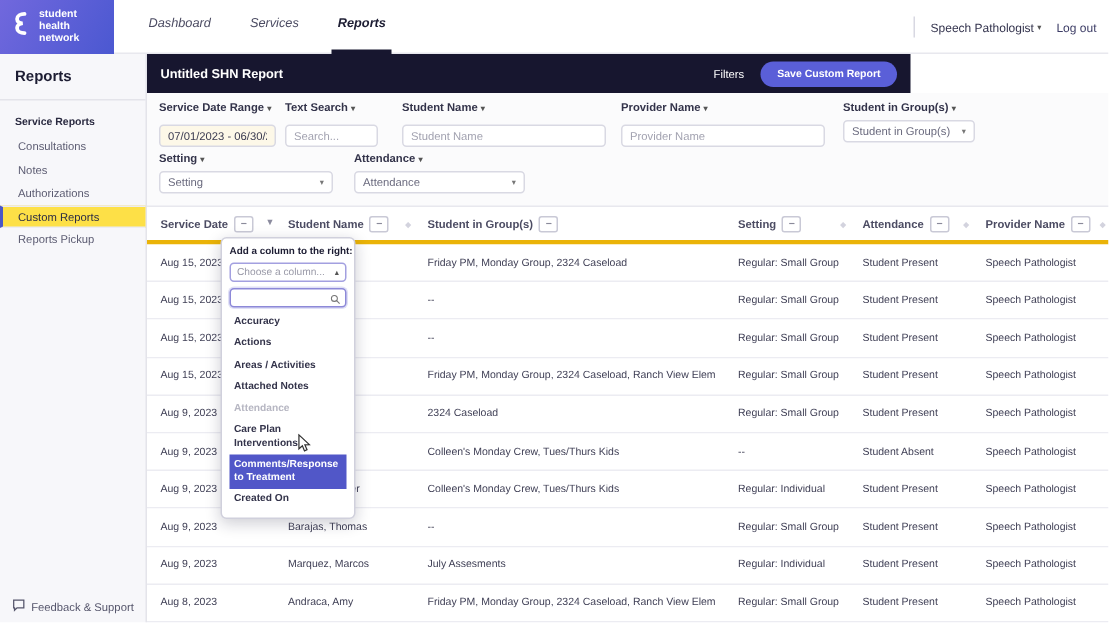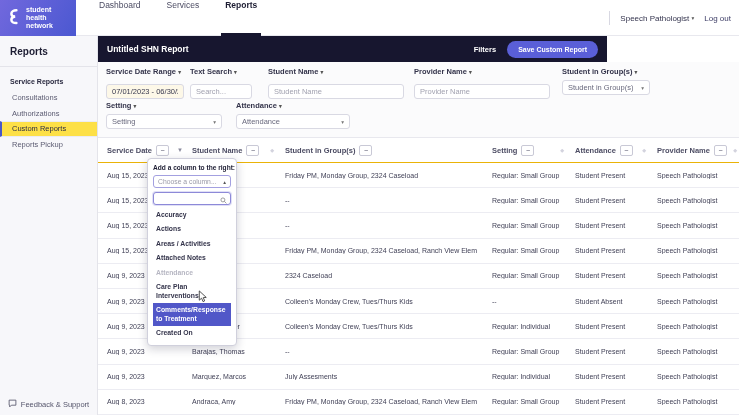--- a/index.html
+++ b/index.html
@@ -6,57 +6,57 @@
   html,body { width:739px; height:415px; overflow:hidden; }
   body { position:relative; font-family:"Liberation Sans", sans-serif; background:#fff; }
 
   
   .topbar { position:absolute; left:0; top:0; width:739px; height:36px; background:#fff; border-bottom:1px solid #e8e8ee; z-index:5; }
   .logo { position:absolute; left:0; top:0; width:76px; height:36px;
           background:linear-gradient(120deg,#7168dd 0%,#4b58d1 100%);
           display:flex; align-items:center; gap:4px; padding-left:7px; }
   .logo-text { color:#fff; font-size:7px; line-height:1.15; font-weight:700; }
   .main-nav { position:absolute; left:86px; top:0; height:36px; display:flex; align-items:stretch; }
-  .nav-item { padding:0 13px; font-size:8.5px; color:#4c4c63; display:flex; align-items:flex-start; position:relative; cursor:pointer; }
+  .nav-item { padding:16px 13px; font-size:8.5px; color:#4c4c63; display:flex; align-items:flex-end; position:relative; cursor:pointer;font-style:italic; }
   .nav-item.active { color:#1d1d33; font-weight:700; }
   .nav-item.active::after { content:""; position:absolute; left:9px; right:9px; bottom:0; height:3px; background:#17162f; }
   .user-area { position:absolute; right:8px; top:0; height:36px; display:flex; align-items:center; gap:10px; font-size:8px; }
   .user-divider { width:1px; height:14px; background:#d8d8e2; }
   .user-menu { color:#33334d; cursor:pointer; }
   .user-menu .caret { font-size:5.5px; color:#555; vertical-align:1px; }
   .logout { color:#3d3d66; cursor:pointer; }
 
   
   .sidebar { position:absolute; left:0; top:36px; width:98px; height:379px; background:#f7f7fa; border-right:1px solid #e4e4ea; }
   .sidebar-title { padding:10px 10px 9px; font-size:10px; font-weight:700; color:#1d1d33; border-bottom:1px solid #e4e4ea; }
   .sidebar-section { padding:11px 10px 5px; font-size:7px; font-weight:700; color:#2a2a40; }
   .side-item { padding:0 10px; height:15.5px; display:flex; align-items:center; font-size:7.5px; color:#5c5c72; cursor:pointer; border-left:2px solid transparent; }
   .side-item.active { background:#fde047; border-left:2px solid #4a57c7; color:#2c2c44; border-top:1px solid #ececf2; border-bottom:1px solid #ececf2; }
   .sidebar-footer { position:absolute; bottom:0; left:0; width:97px; height:22px; display:flex; align-items:center; justify-content:center; gap:4px; font-size:7.5px; color:#55556b; cursor:pointer; }
 
   
   .report-bar { position:absolute; left:98px; top:36px; width:509px; height:26px; background:#17162f; display:flex; align-items:center; padding:0 9px; }
   .report-title { color:#fff; font-size:8.5px; font-weight:600; }
   .report-bar-right { margin-left:auto; display:flex; align-items:center; gap:11px; }
-  .filters-label { color:#fff; font-size:7.5px; font-weight:700; cursor:pointer; }
+  .filters-label { color:#fff; font-size:7.5px; font-weight:400; cursor:pointer; }
   .save-btn { background:#5a5fd8; color:#fff; border:none; border-radius:9px; height:17px; padding:0 11px; font-size:7px; font-weight:600; font-family:inherit; cursor:pointer; }
 
   
   .filter-panel { position:absolute; left:98px; top:62px; width:641px; height:76px; background:#fbfbfc; border-bottom:1px solid #e8e8ee; }
   .fgroup { position:absolute; }
   .flabel { font-size:7.5px; font-weight:700; color:#33334a; white-space:nowrap; margin-bottom:4px; }
   .flabel .caret { font-size:5.5px; color:#555; }
   .finput { height:15px; width:100%; border:1px solid #d9d9e3; border-radius:3px; background:#fff; font-size:7.5px; color:#3a3a50; padding:0 5px; font-family:inherit; }
   .finput::placeholder { color:#a2a2b0; }
   .fdate { background:#fdf8e8; }
   .fselect { height:15px; border:1px solid #d9d9e3; border-radius:3px; background:#fff; font-size:7.5px; color:#6a6a7e; padding:0 5px; display:flex; align-items:center; justify-content:space-between; cursor:pointer; }
   .fselect .caret { font-size:5.5px; color:#777; }
 
   
-  .table-header { position:absolute; left:98px; top:138px; width:641px; height:25px; background:#fff; border-bottom:1px solid #eab308; display:flex; }
+  .table-header { position:absolute; left:98px; top:138px; width:641px; height:25px; background:#fff; border-bottom:3px solid #eab308; display:flex; }
   .th { display:flex; align-items:center; gap:4px; padding-left:9px; font-size:7.5px; color:#4c4c63; font-weight:600; position:relative; height:100%; cursor:pointer; }
   .th:nth-of-type(1){width:85px;} .th:nth-of-type(2){width:93px;} .th:nth-of-type(3){width:207px;}
   .th:nth-of-type(4){width:83px;} .th:nth-of-type(5){width:82px;} .th:nth-of-type(6){width:91px;}
   .filter-chip { width:13px; height:11px; border:1px solid #c9c9d6; border-radius:2px; background:#fff; color:#8a8a9a; font-size:7px; line-height:9px; text-align:center; flex:0 0 auto; }
   .sort-arrow { font-size:6px; }
   .sort-arrow.sorted { color:#8b8b9e; margin-left:4px; }
   .sort-arrow.unsorted { color:#d3d3de; position:absolute; right:2px; font-size:5px; }
 
   .table-body { position:absolute; left:98px; top:163px; width:641px; height:252px; display:flex; flex-direction:column; }
   .tr { display:flex; height:25.2px; flex:0 0 25.2px; border-bottom:1px solid #ececf2; align-items:center; background:#fff; }
@@ -122,20 +122,23 @@
   <div class="sidebar-section">Service Reports</div>
   <div>
 
 
 
 
       <div class="side-item">
         <span>Consultations</span>
       </div>
 
+      <div class="side-item">
+        <span>Notes</span>
+      </div>
 
       <div class="side-item">
         <span>Authorizations</span>
       </div>
 
       <div class="side-item active">
         <span>Custom Reports</span>
       </div>
 
       <div class="side-item">

